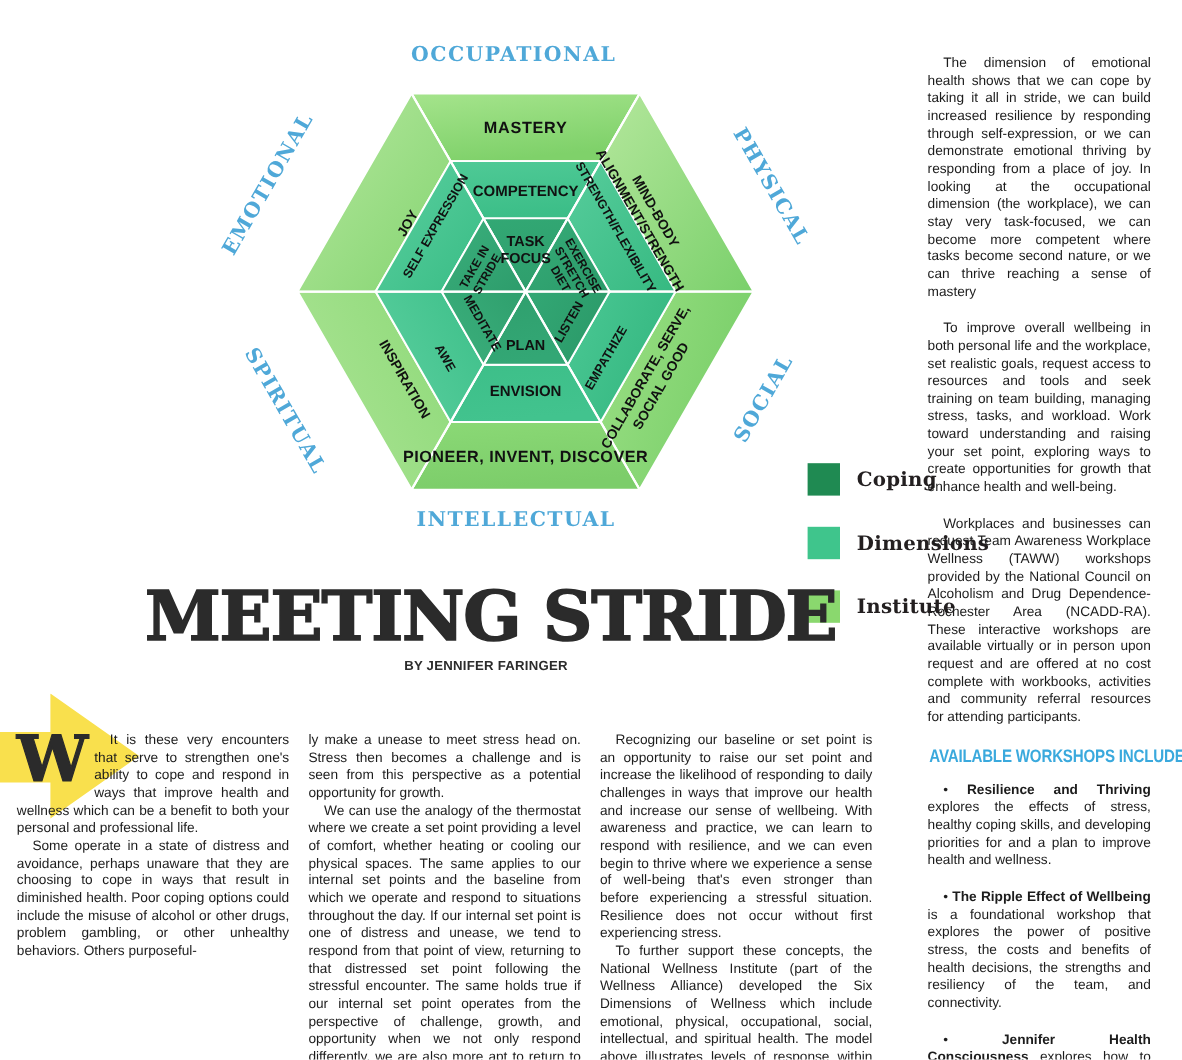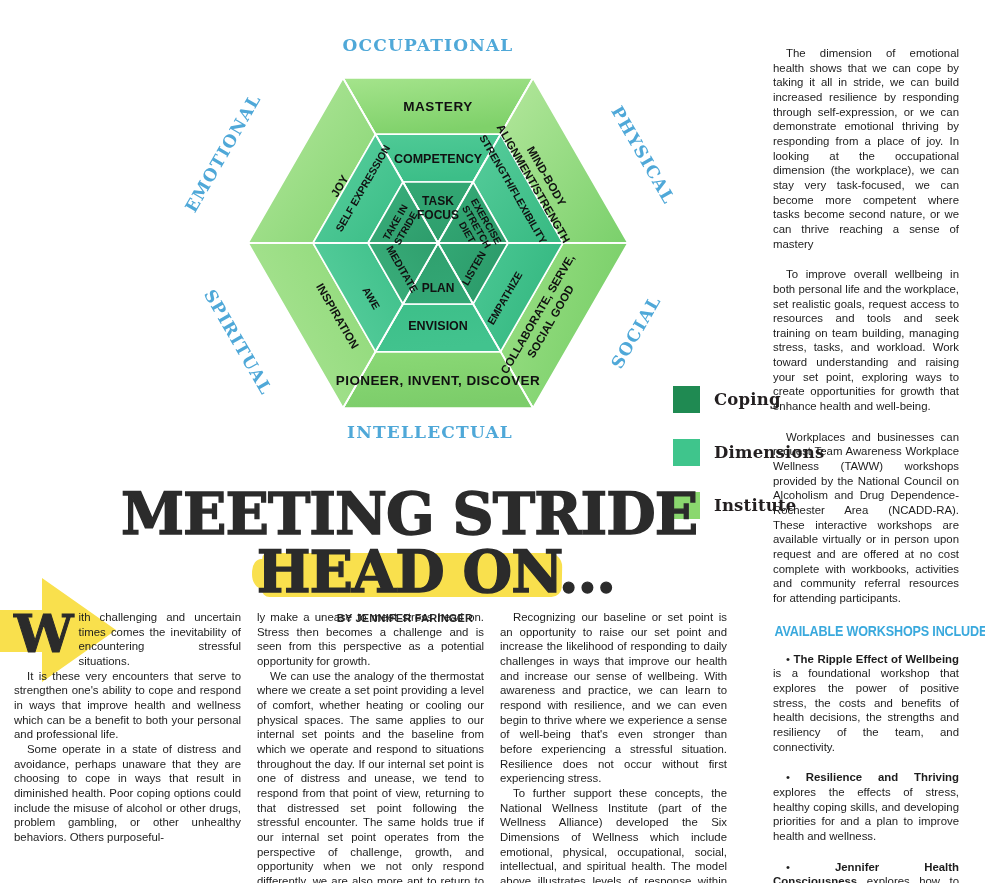--- a/index.html
+++ b/index.html
@@ -331,57 +331,53 @@
       </div>
       <div class="legend-row">
         <span class="legend-swatch" style="background:#8ad86e"></span>
         <span class="legend-label">Institute</span>
       </div>
     </div>
   </div>
 
   <div class="headline">
     <div class="hl-line hl-line-1">MEETING STRIDE</div>
-    <div class="hl-line-2-wrap">
-      <span class="hl-highlight"></span>
-      <div class="hl-line hl-line-2">HEAD ON...</div>
-    </div>
     <div class="byline">BY JENNIFER FARINGER</div>
   </div>
 
   <svg class="yellow-arrow" width="128" height="118" viewBox="0 0 128 118">
     <polygon points="44,0 118,52 44,104 44,74 0,74 0,32 44,32" fill="#f9e04d"></polygon>
   </svg>
 
   <div class="body-cols">
     <div class="bcol">
-      <p class="first"><span class="dropcap">W</span><span>ith challenging and uncertain times comes the inevitability of encountering stressful situations.</span></p>
+      <p class="first"><span class="dropcap">W</span></p>
       <p>It is these very encounters that serve to strengthen one's ability to cope and respond in ways that improve health and wellness which can be a benefit to both your personal and professional life.</p>
       <p>Some operate in a state of distress and avoidance, perhaps unaware that they are choosing to cope in ways that result in diminished health. Poor coping options could include the misuse of alcohol or other drugs, problem gambling, or other unhealthy behaviors. Others purposeful-</p>
     </div>
     <div class="bcol">
       <p class="first">ly make a unease to meet stress head on. Stress then becomes a challenge and is seen from this perspective as a potential opportunity for growth.</p>
       <p>We can use the analogy of the thermostat where we create a set point providing a level of comfort, whether heating or cooling our physical spaces. The same applies to our internal set points and the baseline from which we operate and respond to situations throughout the day. If our internal set point is one of distress and unease, we tend to respond from that point of view, returning to that distressed set point following the stressful encounter. The same holds true if our internal set point operates from the perspective of challenge, growth, and opportunity when we not only respond differently, we are also more apt to return to a healthier more productive set point.</p>
     </div>
     <div class="bcol">
       <p>Recognizing our baseline or set point is an opportunity to raise our set point and increase the likelihood of responding to daily challenges in ways that improve our health and increase our sense of wellbeing. With awareness and practice, we can learn to respond with resilience, and we can even begin to thrive where we experience a sense of well-being that's even stronger than before experiencing a stressful situation. Resilience does not occur without first experiencing stress.</p>
       <p>To further support these concepts, the National Wellness Institute (part of the Wellness Alliance) developed the Six Dimensions of Wellness which include emotional, physical, occupational, social, intellectual, and spiritual health. The model above illustrates levels of response within each dimension.</p>
     </div>
   </div>
 
   <div class="right-col">
     <p>The dimension of emotional health shows that we can cope by taking it all in stride, we can build increased resilience by responding through self-expression, or we can demonstrate emotional thriving by responding from a place of joy. In looking at the occupational dimension (the workplace), we can stay very task-focused, we can become more competent where tasks become second nature, or we can thrive reaching a sense of mastery</p>
     <p>To improve overall wellbeing in both personal life and the workplace, set realistic goals, request access to resources and tools and seek training on team building, managing stress, tasks, and workload. Work toward understanding and raising your set point, exploring ways to create opportunities for growth that enhance health and well-being.</p>
     <p>Workplaces and businesses can request Team Awareness Workplace Wellness (TAWW) workshops provided by the National Council on Alcoholism and Drug Dependence-Rochester Area (NCADD-RA). These interactive workshops are available virtually or in person upon request and are offered at no cost complete with workbooks, activities and community referral resources for attending participants.</p>
 
     <div class="kicker">AVAILABLE WORKSHOPS INCLUDE:</div>
 
+    <p class="wk"><span>• </span><b>Resilience and Thriving</b><span> explores the effects of stress, healthy coping skills, and developing priorities for and a plan to improve health and wellness.</span></p>
+
     <p class="wk"><span>• </span><b>The Ripple Effect of Wellbeing</b><span> is a foundational workshop that explores the power of positive stress, the costs and benefits of health decisions, the strengths and resiliency of the team, and connectivity.</span></p>
-
-    <p class="wk"><span>• </span><b>Resilience and Thriving</b><span> explores the effects of stress, healthy coping skills, and developing priorities for and a plan to improve health and wellness.</span></p>
 
     <p class="wk"><span>• </span><b>Jennifer Health Consciousness</b><span> explores how to embrace a wellness-focused lifestyle, reduce substance misuse, and increase overall visit wellbeing.</span></p>
 
     <div class="contact-rule"></div>
 
     <div class="contact-box">
       <div class="contact-top">
         <div class="portrait">
           <svg width="96" height="118" viewBox="0 0 96 118">
             <rect x="0" y="0" width="96" height="118" fill="#8d9c7e"></rect>

